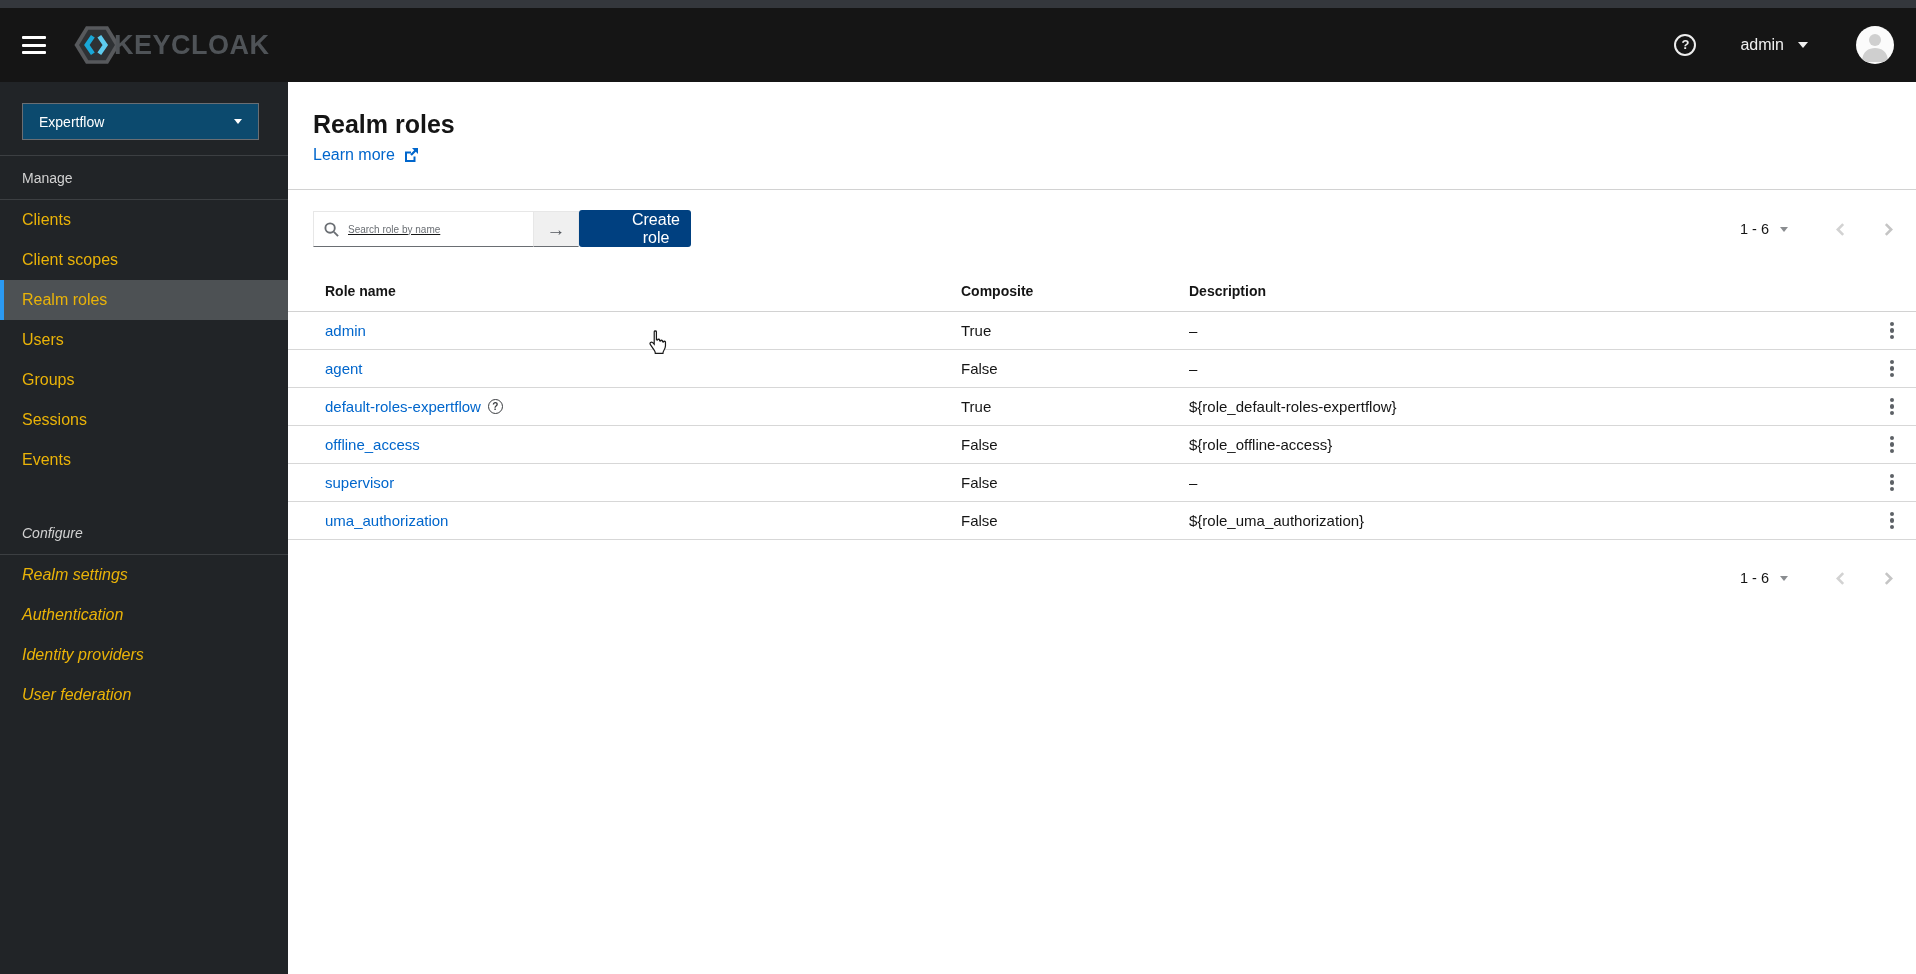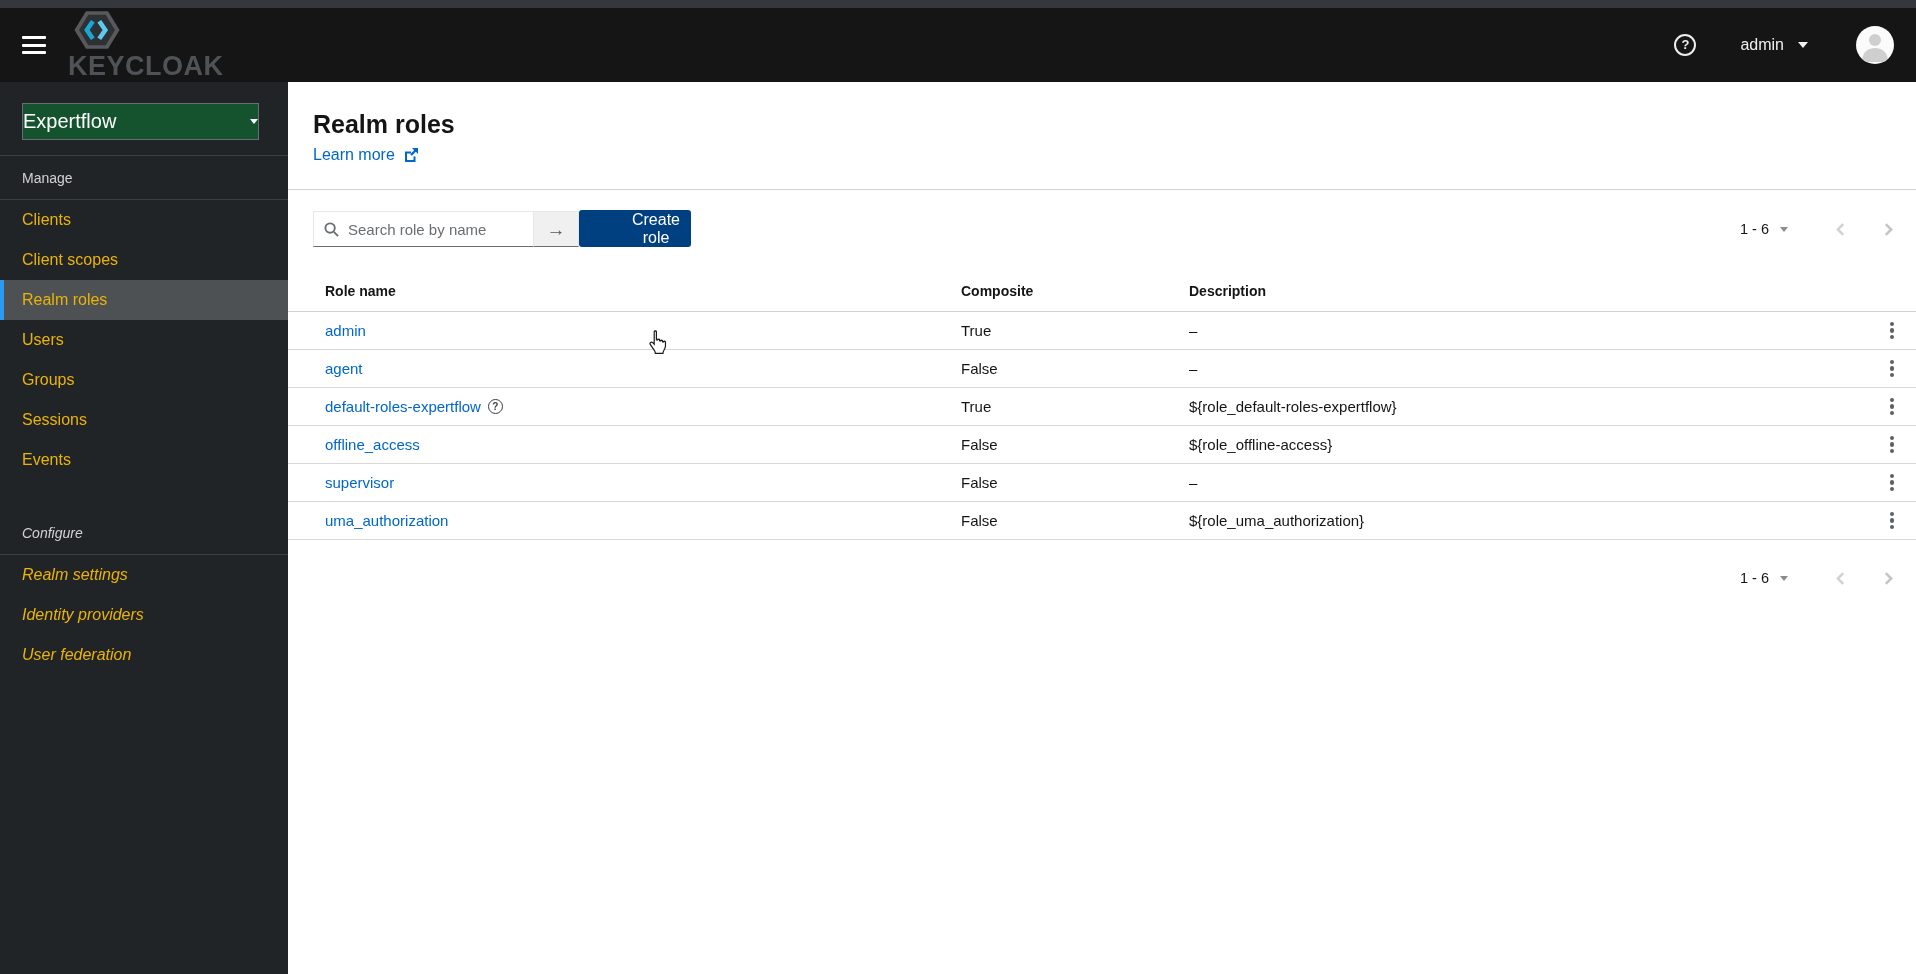--- a/index.html
+++ b/index.html
@@ -5,38 +5,38 @@
   * { margin:0; padding:0; box-sizing:border-box; }
   html,body { width:1916px; height:974px; overflow:hidden; background:#fff;
     font-family:"Liberation Sans","DejaVu Sans",sans-serif; }
 
   .topstrip { height:8px; background:#34373c; }
   .masthead { height:74px; background:#151515; display:flex; align-items:center;
     padding:0 22px; position:relative; }
   .hamburger { width:24px; height:18px; display:flex; flex-direction:column;
     justify-content:space-between; background:none; border:none; cursor:pointer; }
   .hamburger span { display:block; height:3px; background:#fff; border-radius:1px; }
-  .brand { display:flex; margin-left:28px;flex-direction:column; }
+  .brand { display:flex; align-items:center; margin-left:28px; }
   .brand-text { font-size:27px; font-weight:bold; color:#4f5357; letter-spacing:0.5px; margin-left:-6px; }
   .mast-right { margin-left:auto; display:flex; align-items:center; }
   .help-btn { background:none; border:none; cursor:pointer; width:22px; height:22px;
     border:2px solid #ededed; border-radius:50%; color:#ededed; font-size:13px; font-weight:bold;
     line-height:18px; text-align:center; margin-right:44px; }
   .user-menu { background:none; border:none; cursor:pointer; display:flex; align-items:center;
     gap:14px; color:#f0f0f0; font-size:16px; margin-right:48px; }
   .caret-down { width:0; height:0; border-left:5px solid transparent; border-right:5px solid transparent;
     border-top:6px solid #f0f0f0; display:inline-block; }
   .avatar { width:38px; height:38px; border-radius:50%; background:#fbfbfb; overflow:hidden;
     cursor:pointer; position:relative; }
   .avatar svg { position:absolute; top:4px; left:4px; }
 
   .shell { display:flex; height:892px; }
   .sidebar { width:288px; background:#212427; flex:none; position:relative; }
-  .realm-select { margin:21px 0 0 22px; width:237px; height:37px; background:#14532d;
-    border:1px solid #6a6e73; color:#fff; font-size:20px; text-align:left; padding:0 0;
+  .realm-select { margin:21px 0 0 22px; width:237px; height:37px; background:#0c4a6e;
+    border:1px solid #6a6e73; color:#fff; font-size:14px; text-align:left; padding:0 16px;
     display:flex; align-items:center; justify-content:space-between; cursor:pointer;
     font-family:inherit; }
   .realm-select .caret-down { border-top-color:#fff; border-left-width:4.5px; border-right-width:4.5px; border-top-width:5.5px; }
   .nav-sections { margin-top:15px; }
   .nav-section.first { border-top:1px solid #3c3f42; }
   .nav-section.later { margin-top:31px;font-style:italic; }
   .nav-section-label { height:44px; display:flex; align-items:center; padding-left:22px;
     color:#d2d2d2; font-size:14px; border-bottom:1px solid #3c3f42; }
   .nav-list { list-style:none; }
   .nav-item { height:40px; display:flex; align-items:center; padding-left:22px;
@@ -52,22 +52,22 @@
   .subtitle-row { margin-top:7px; display:flex; align-items:center; gap:17px;
     font-size:16px; color:#151515; }
   .learn-more { color:#0066cc; text-decoration:none; display:flex; align-items:center;
     gap:9px; cursor:pointer; font-size:16px; }
 
   .toolbar { position:absolute; top:108px; left:0; right:0; height:80px; }
   .search-group { position:absolute; left:25px; top:21px; display:flex; }
   .search-box { width:221px; height:36px; border:1px solid #e7e7e7; border-bottom-color:#6a6e73;
     background:#fff; display:flex; align-items:center; padding-left:10px; }
   .search-box svg { flex:none; }
-  .search-box input { border:none; outline:none; width:100%; height:100%; font-size:15px;
-    padding-left:9px; color:#151515; font-family:inherit; background:transparent; }
+  .search-box input { border:none; outline:none; width:100%; height:100%; font-size:10px;
+    padding-left:9px; color:#151515; font-family:inherit; background:transparent;text-decoration:underline; }
   .search-box input::placeholder { color:#6a6e73; opacity:1; }
   .search-go { width:45px; height:36px; background:#f0f0f0; border:1px solid #e7e7e7;
     border-left:none; border-bottom-color:#6a6e73; color:#50545a; font-size:19px;
     cursor:pointer; line-height:1; }
   .create-btn { position:absolute; left:291px; top:20px; width:112px; height:37px;
     background:#004080; color:#fff; border:none; border-radius:3px; font-size:16px;
     cursor:pointer; font-family:inherit;padding-left:42px; }
   .pointer-cursor { position:absolute; left:360px; top:140px; z-index:5; pointer-events:none; }
 
   .pagination { display:flex; align-items:center; height:36px; }
@@ -150,20 +150,21 @@
             <li class="nav-item">Groups</li>
             <li class="nav-item">Sessions</li>
             <li class="nav-item">Events</li>
           </ul>
   </div>
 
   <div class="nav-section later">
     <div class="nav-section-label">Configure</div>
     <ul class="nav-list">
             <li class="nav-item">Realm settings</li>
+            <li class="nav-item">Authentication</li>
             <li class="nav-item">Identity providers</li>
             <li class="nav-item">User federation</li>
           </ul>
   </div>
 </div>
   </nav>
 
   <main class="main">
     <div class="page-header">
       <h1 class="page-title">Realm roles</h1>

